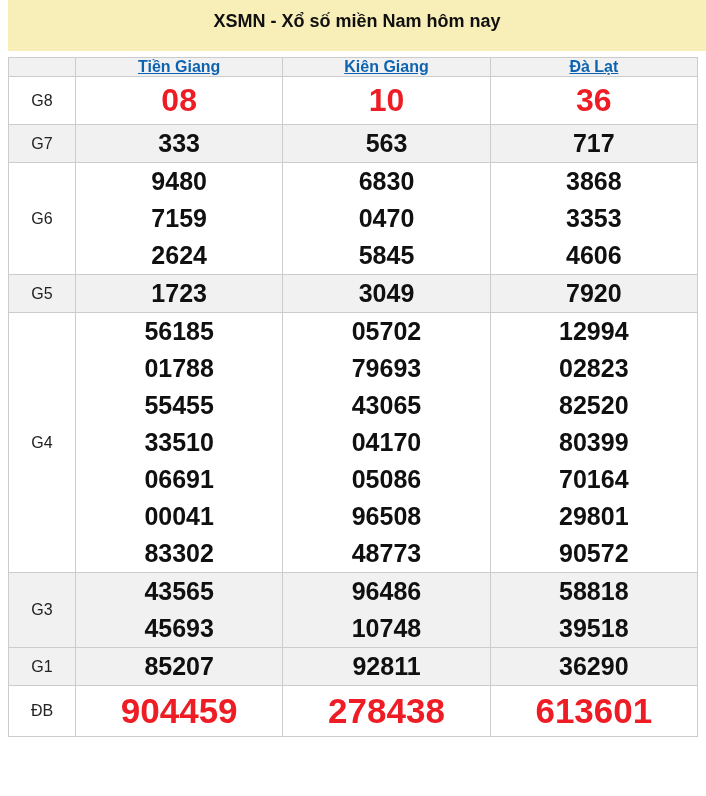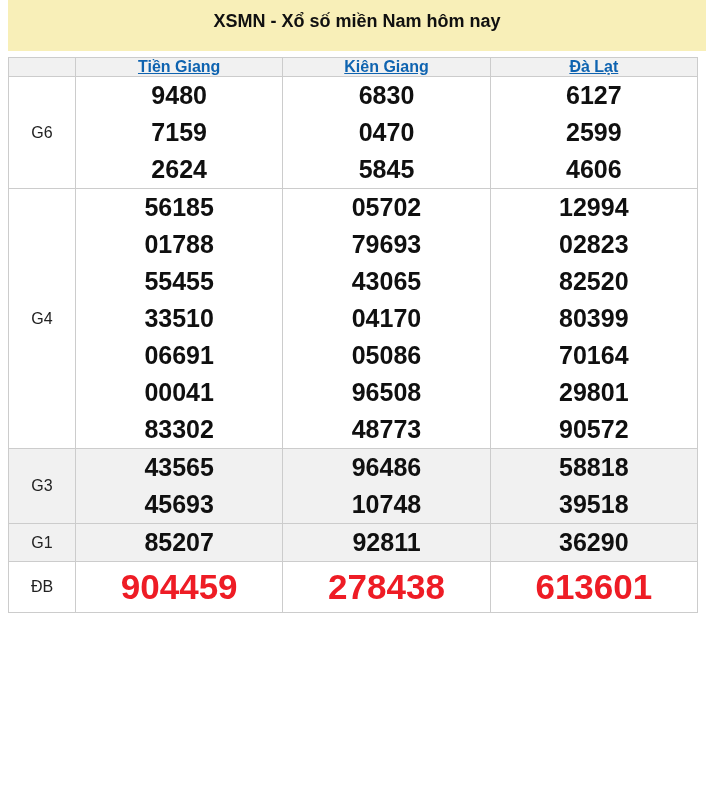--- a/index.html
+++ b/index.html
@@ -107,36 +107,72 @@
     </colgroup>
     <thead>
       <tr>
         <th></th>
       <th><a>Tiền Giang</a></th>
           <th><a>Kiên Giang</a></th>
           <th><a>Đà Lạt</a></th>
         </tr>
     </thead>
     <tbody id="results-body">
+        <tr class="em-g8">
+          <td class="prize-label">G8</td>
+          <td class="val">
+            <div class="num">08</div>
+          </td>
+          <td class="val">
+            <div class="num">10</div>
+          </td>
+          <td class="val">
+            <div class="num">36</div>
+          </td>
+        </tr>
+        <tr class="shade">
+          <td class="prize-label">G7</td>
+          <td class="val">
+            <div class="num">333</div>
+          </td>
+          <td class="val">
+            <div class="num">563</div>
+          </td>
+          <td class="val">
+            <div class="num">717</div>
+          </td>
+        </tr>
         <tr class="">
           <td class="prize-label">G6</td>
           <td class="val">
             <div class="num">9480</div>
             <div class="num">7159</div>
             <div class="num">2624</div>
           </td>
           <td class="val">
             <div class="num">6830</div>
             <div class="num">0470</div>
             <div class="num">5845</div>
           </td>
           <td class="val">
-            <div class="num">6127</div>
-            <div class="num">2599</div>
+            <div class="num">3868</div>
+            <div class="num">3353</div>
             <div class="num">4606</div>
+          </td>
+        </tr>
+        <tr class="shade">
+          <td class="prize-label">G5</td>
+          <td class="val">
+            <div class="num">1723</div>
+          </td>
+          <td class="val">
+            <div class="num">3049</div>
+          </td>
+          <td class="val">
+            <div class="num">7920</div>
           </td>
         </tr>
         <tr class="">
           <td class="prize-label">G4</td>
           <td class="val">
             <div class="num">56185</div>
             <div class="num">01788</div>
             <div class="num">55455</div>
             <div class="num">33510</div>
             <div class="num">06691</div>

